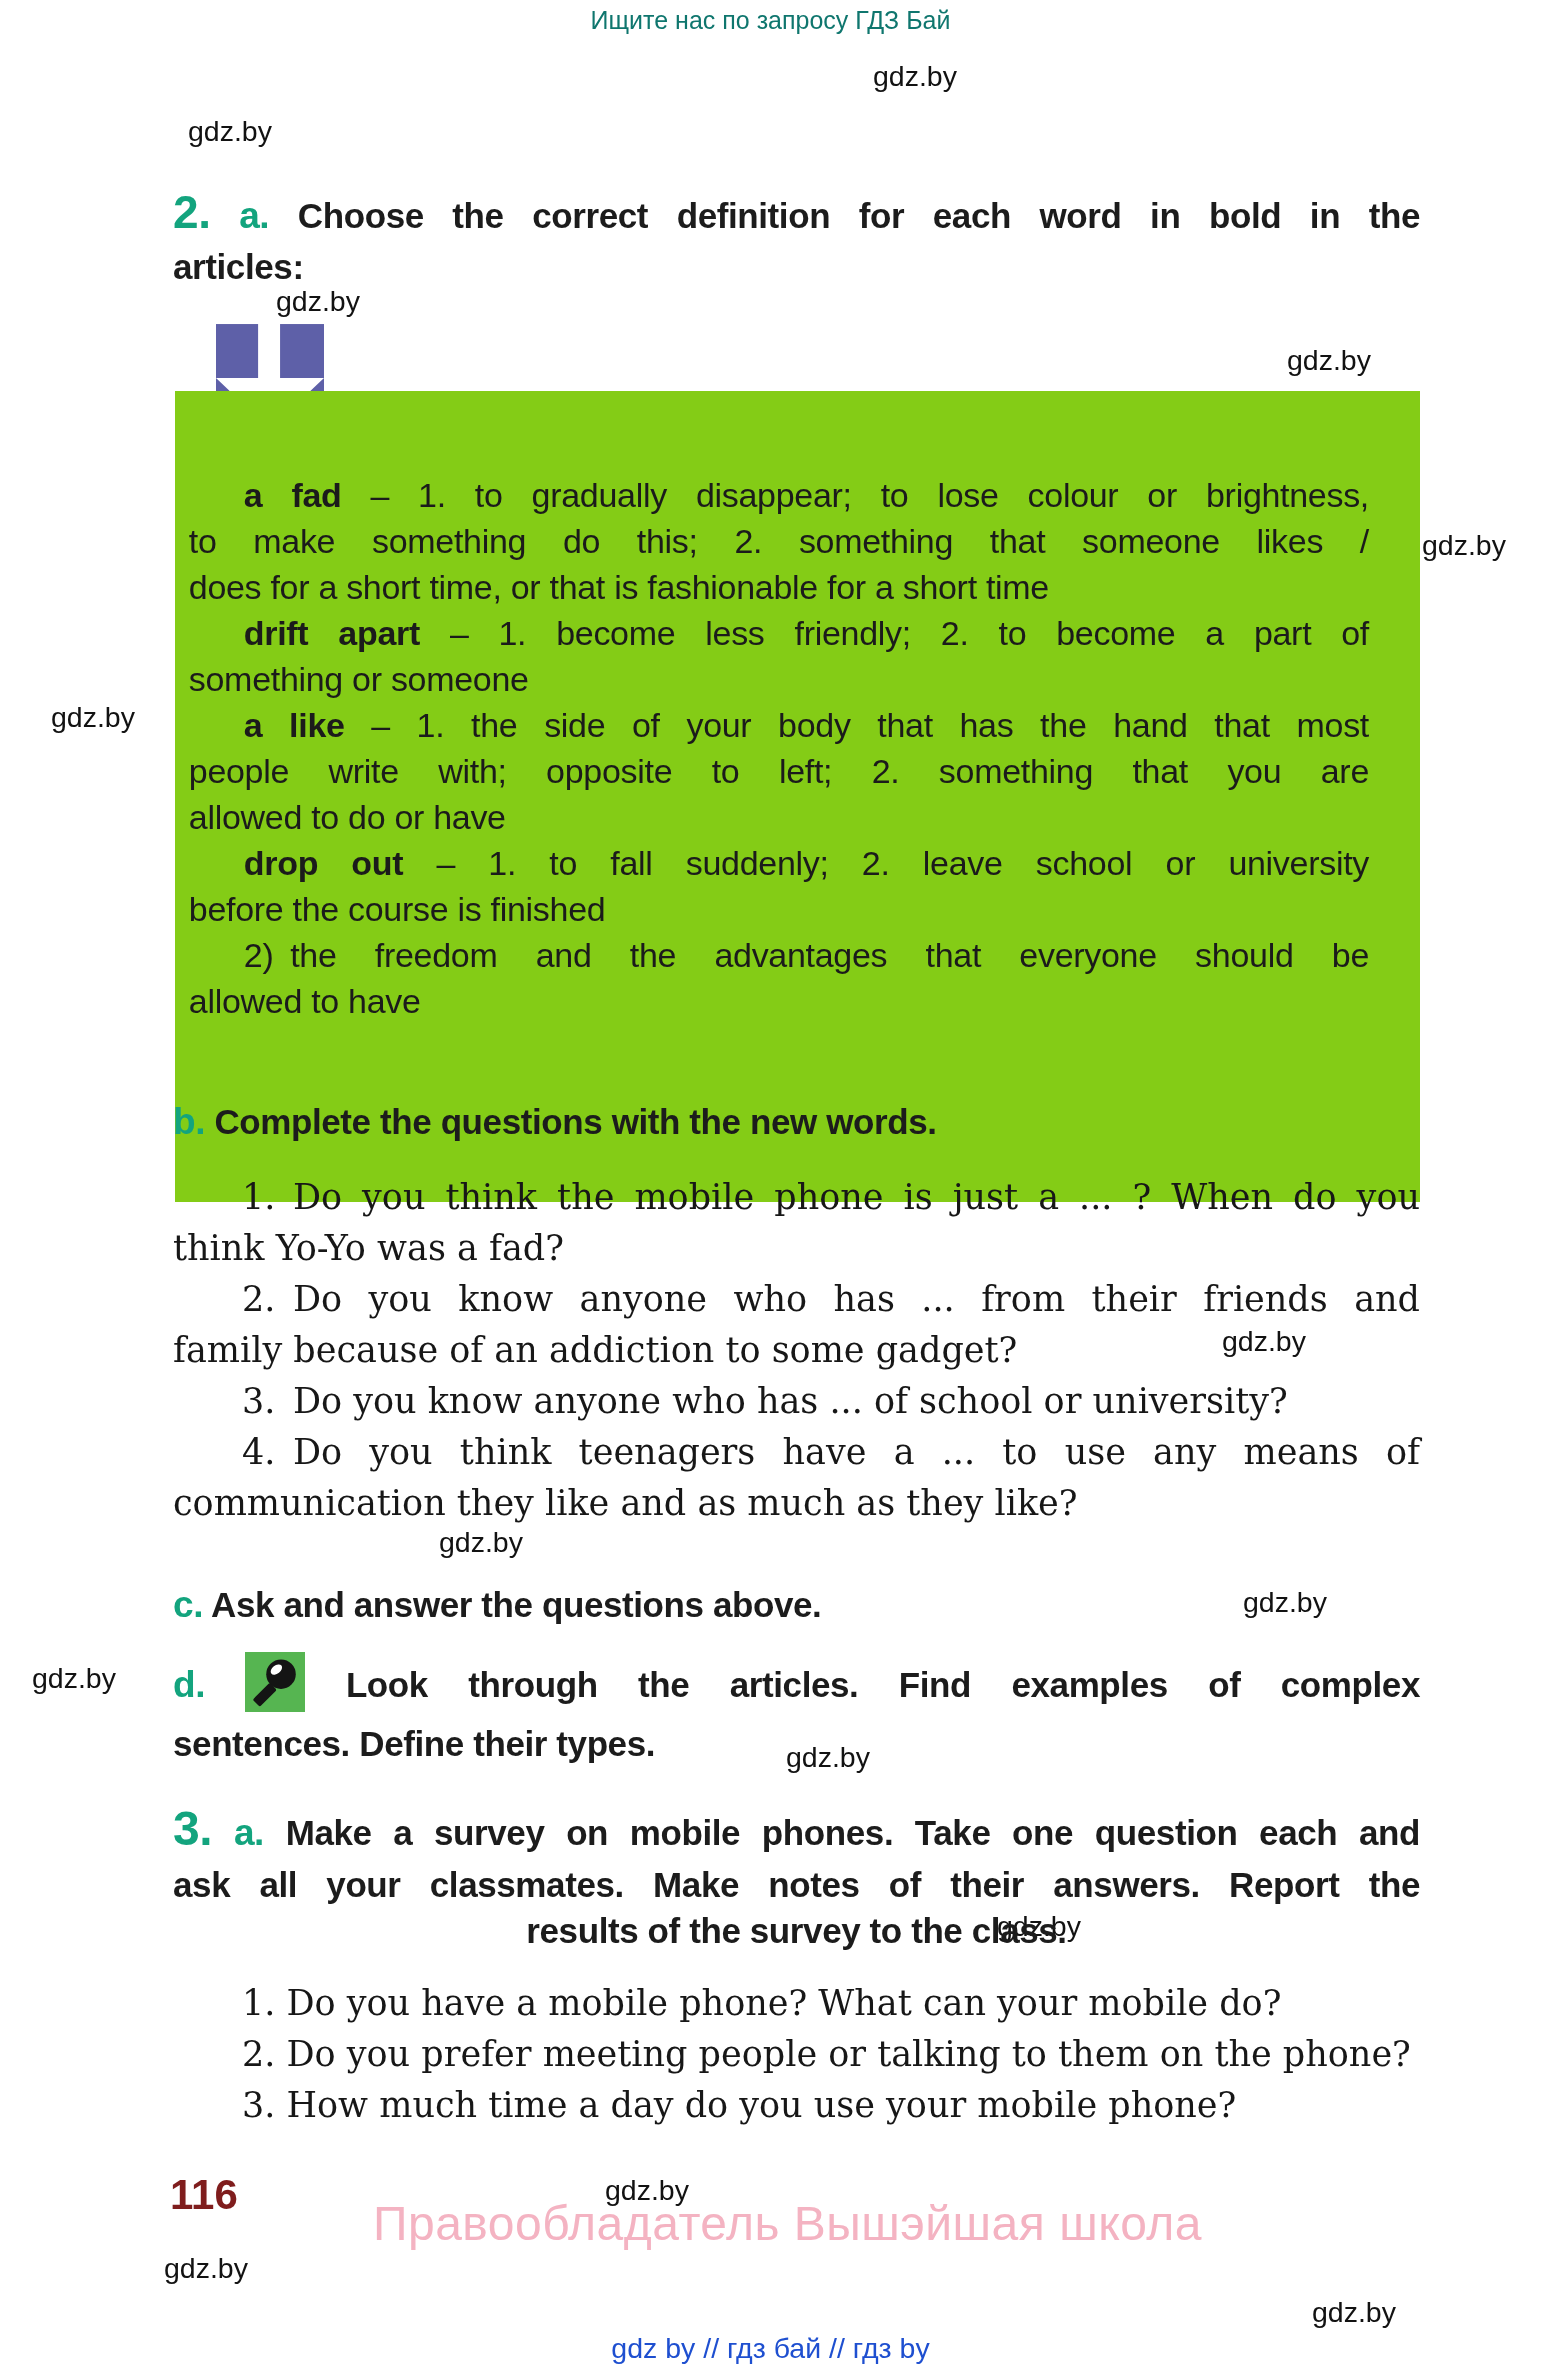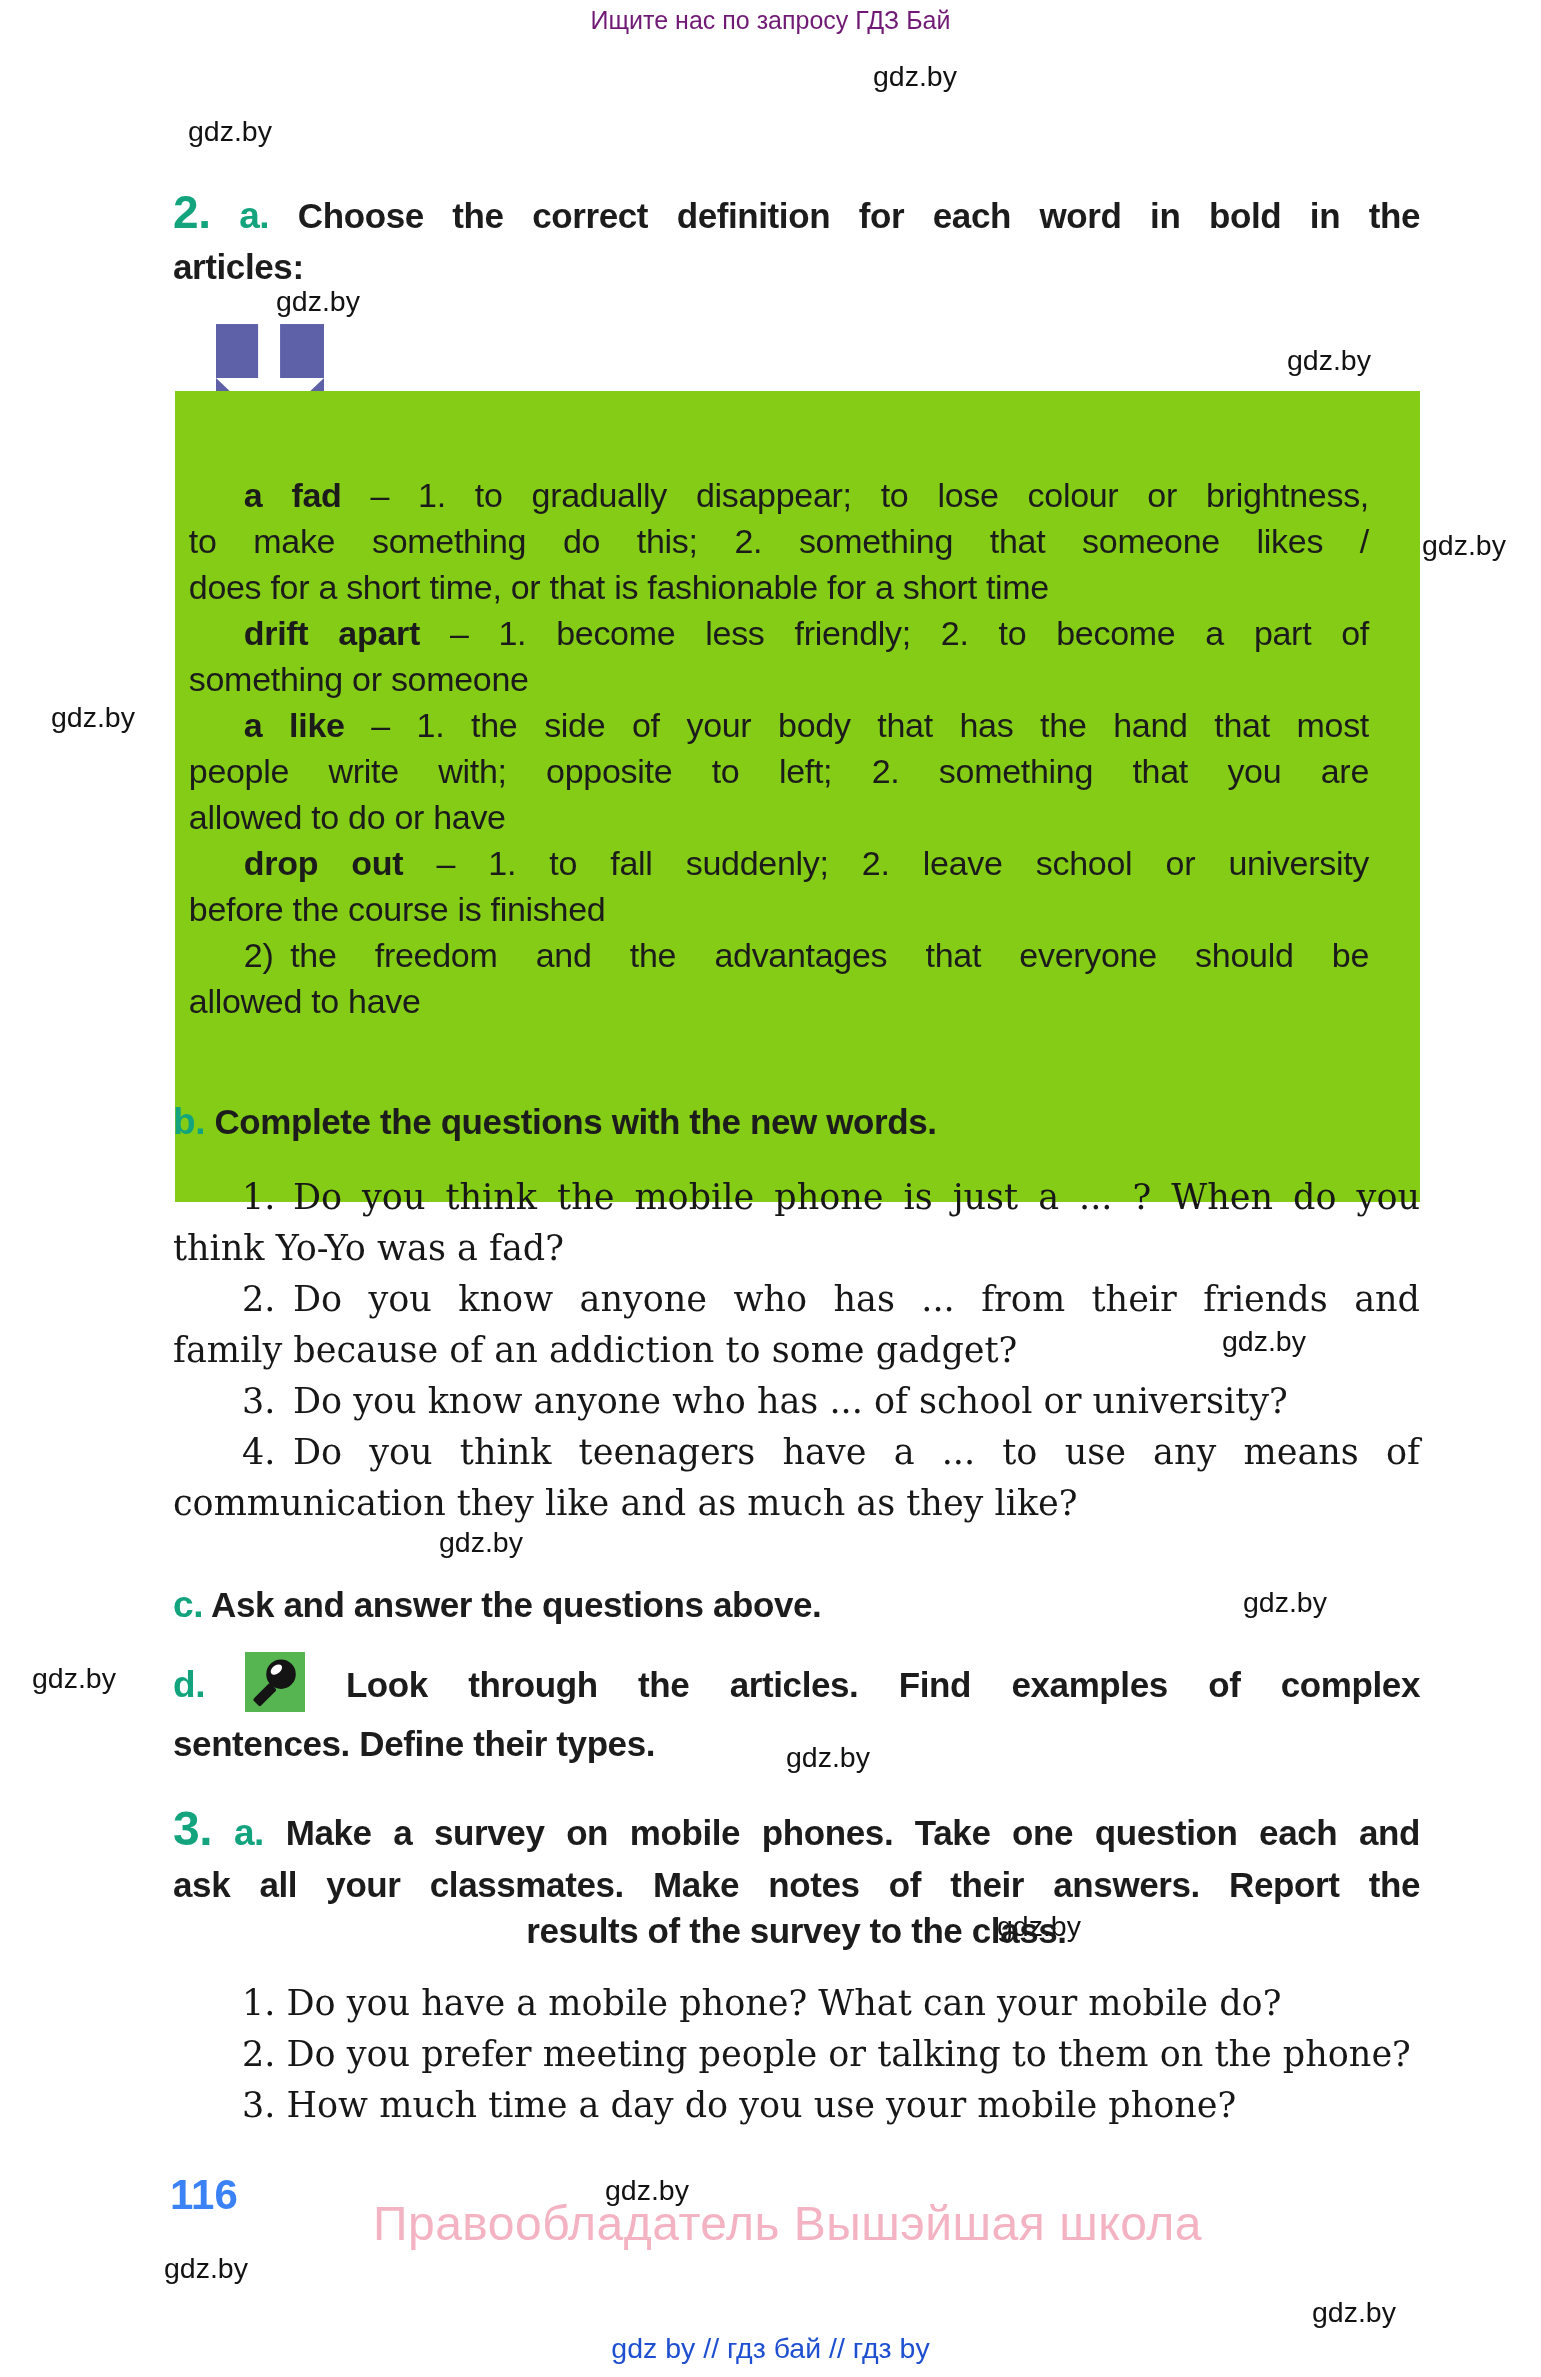--- a/index.html
+++ b/index.html
@@ -1,20 +1,20 @@
 <!DOCTYPE html>
 <html style="font-size:14.7px"><head>
 <meta charset="utf-8">
 <style>
   html,body{margin:0;padding:0;background:#ffffff;}
   #page{position:relative;width:1541px;height:2377px;background:#ffffff;
         font-family:"Liberation Sans",sans-serif;color:#161616;overflow:hidden;}
 
   .banner{position:absolute;top:5.5px;left:0;right:0;text-align:center;
-          font-size:25px;color:#701a75;}
+          font-size:25px;color:#0f766e;}
 
   .wm{position:absolute;font-size:28.5px;color:#121212;white-space:nowrap;}
 
   
   .hblock{position:absolute;width:1247px;font-weight:bold;font-size:35px;
           letter-spacing:-0.4px;color:#1c1c1c;}
   .hline{line-height:51px;}
   .j{text-align:justify;text-align-last:justify;}
   .num-big{color:#13a47e;font-size:46px;font-weight:bold;}
   .num-big3{color:#13a47e;font-size:48px;font-weight:bold;}
@@ -35,21 +35,21 @@
   .serif .ind{text-indent:69px;}
 
   
   .dline1{line-height:66px;}
   .dline2{line-height:51px;}
   .mag-icon{display:inline-block;width:60px;height:60px;vertical-align:-14.7px;}
 
   .h3line1{line-height:59px;}
   .h3line2{line-height:46px;text-align:center;}
 
-  .pagenum{position:absolute;left:170px;top:2171px;font-size:42px;font-weight:bold;color:#3b82f6;}
+  .pagenum{position:absolute;left:170px;top:2171px;font-size:42px;font-weight:bold;color:#7f1d1d;}
   .pink-footer{position:absolute;left:0;right:0;top:2196px;text-align:center;
                font-size:48px;color:#f4b3c2;letter-spacing:0.5px;padding-left:34px;}
   .blue-footer{position:absolute;left:0;right:0;top:2332px;text-align:center;
                font-size:28.5px;color:#1e4fd0;}
 </style>
 </head>
 <body>
 
 <div id="page">
 

